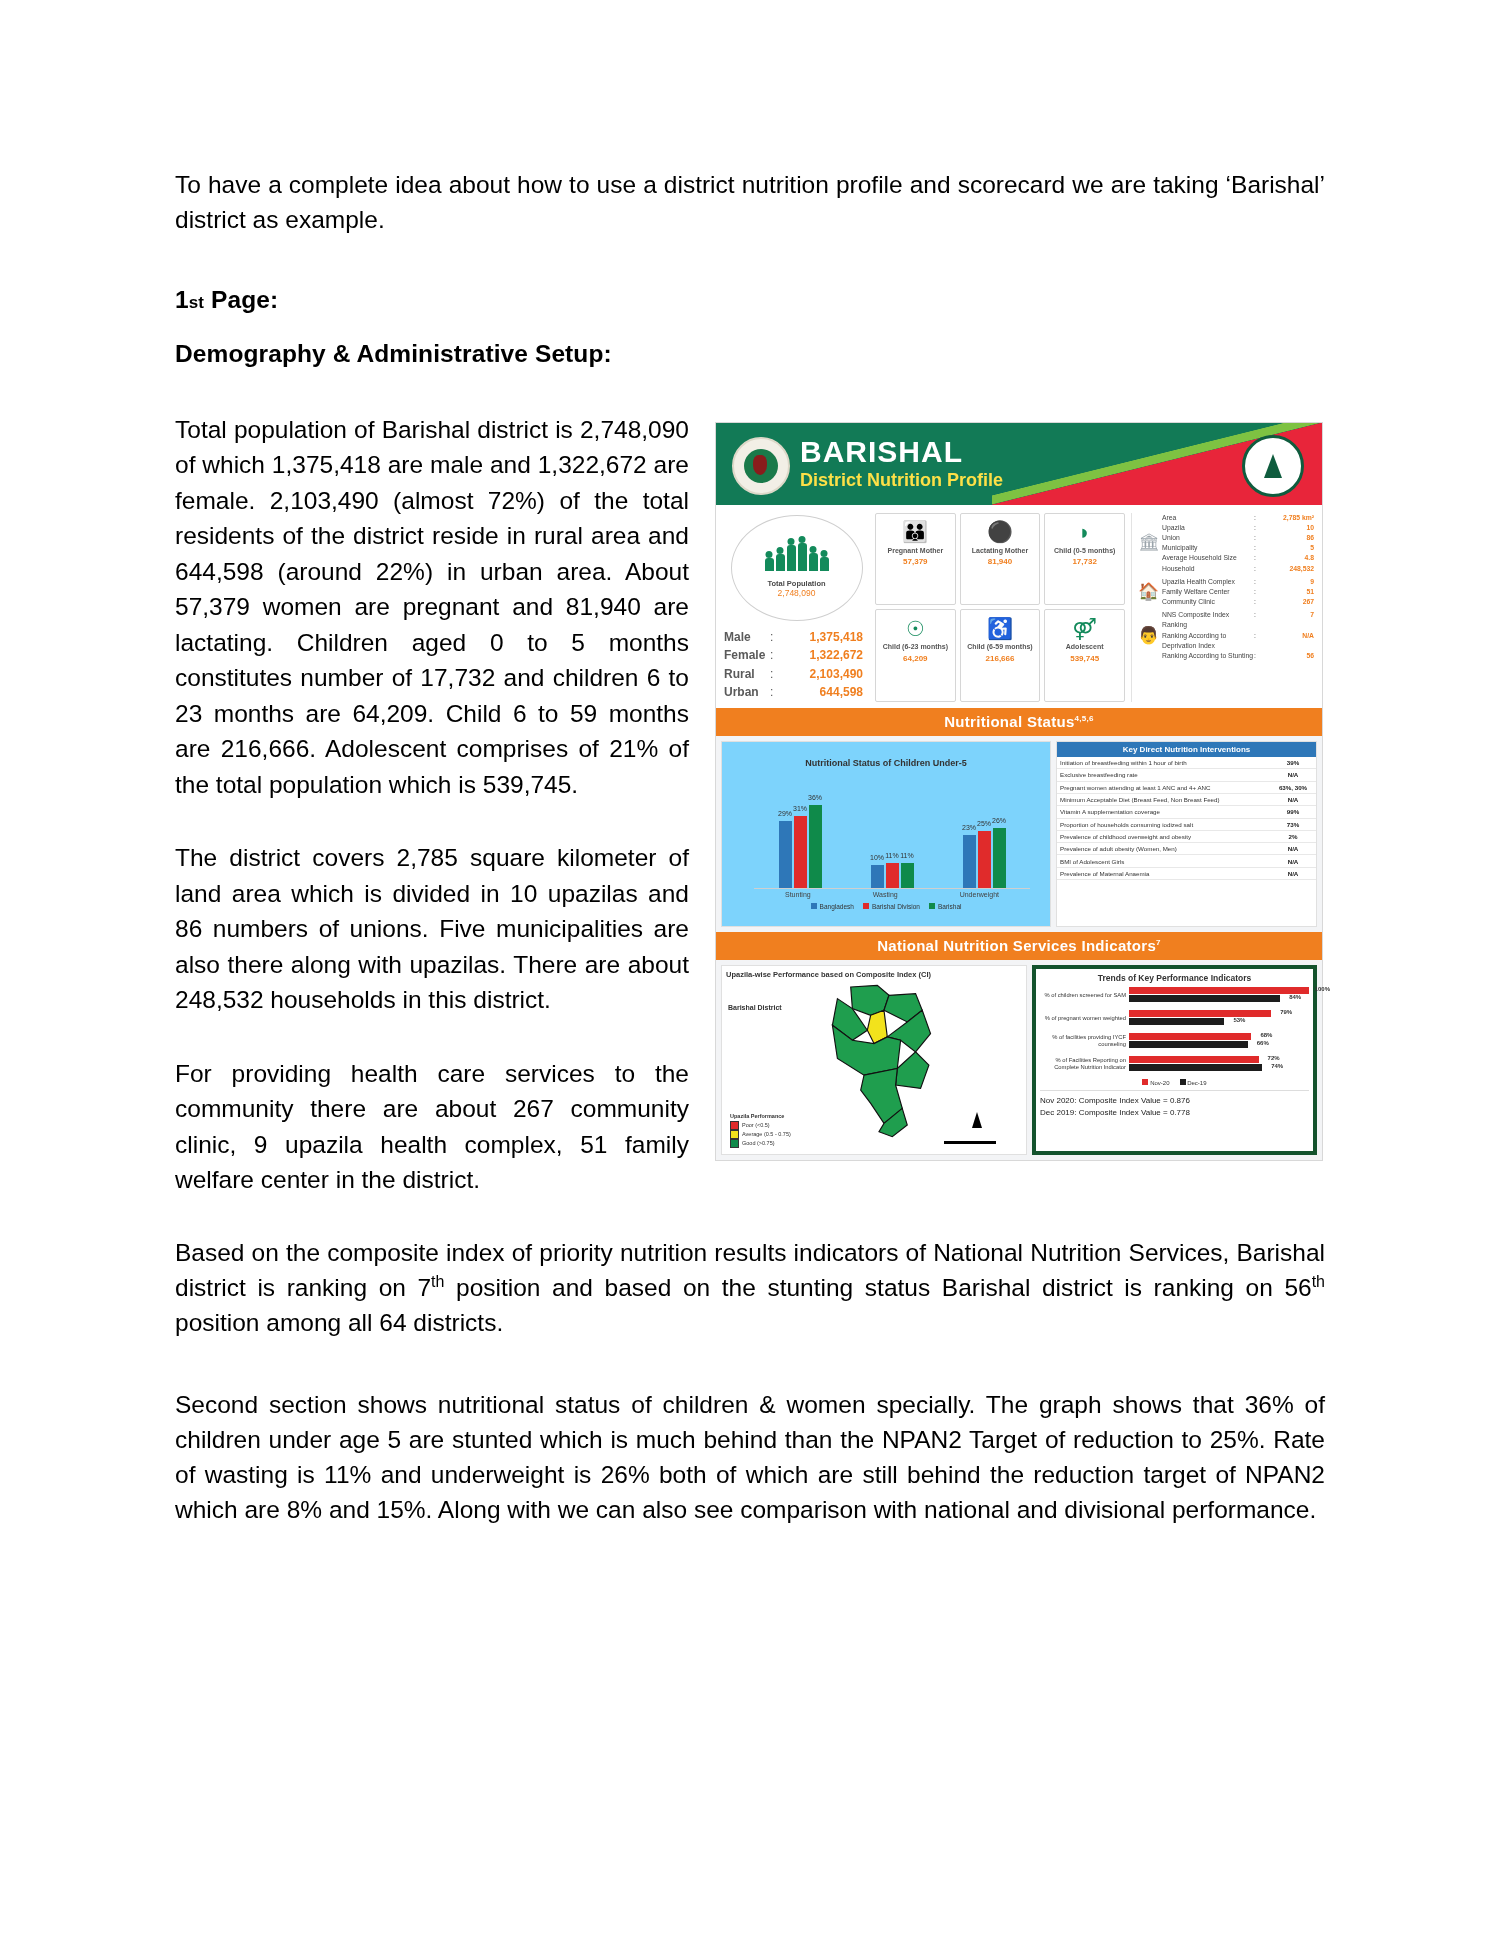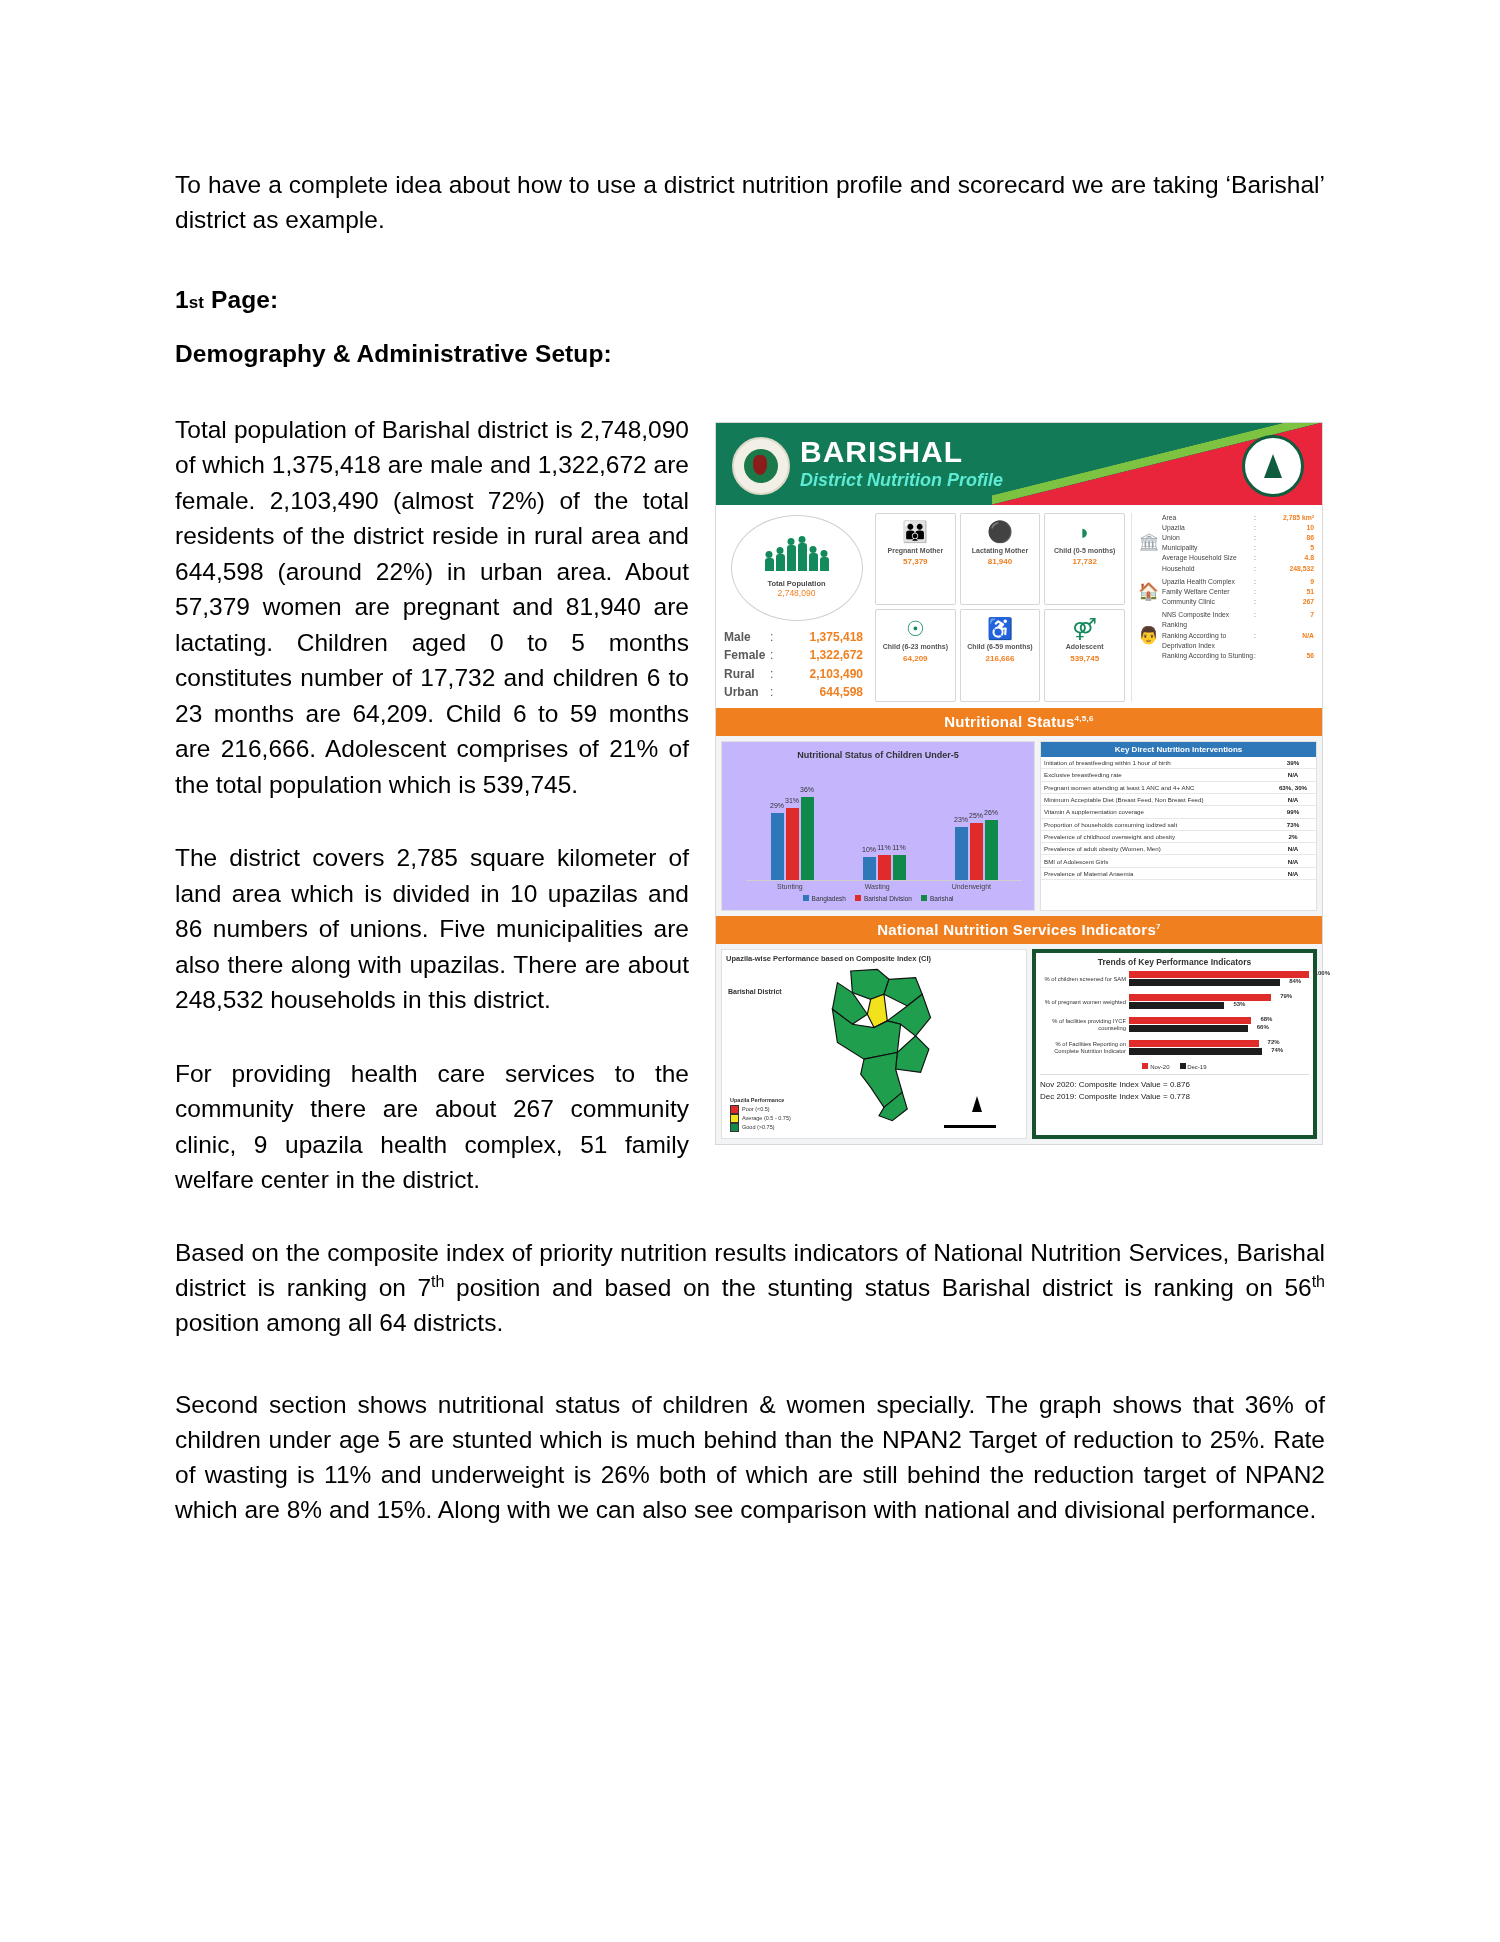--- a/index.html
+++ b/index.html
@@ -84,21 +84,21 @@
   .crest .inner{width:34px;height:34px;border-radius:50%;background:#1a7a4a;position:relative;}
   .crest .inner:after{content:"";position:absolute;left:9px;top:6px;width:14px;height:20px;background:#8a1c1c;border-radius:40% 40% 50% 50%;}
   .compass{
     position:absolute;right:18px;top:12px;width:56px;height:56px;border-radius:50%;
     background:#fff;border:3px solid #0f5c3e;z-index:4;
     display:flex;align-items:center;justify-content:center;
   }
   .compass .star{width:0;height:0;border-left:9px solid transparent;border-right:9px solid transparent;border-bottom:24px solid #0f5c3e;}
   .banner .titles{position:absolute;left:84px;top:14px;z-index:3;}
   .banner .t1{color:#fff;font-size:30px;font-weight:bold;letter-spacing:1px;line-height:1;}
-  .banner .t2{color:#5eead4;font-size:18px;font-weight:bold;line-height:1.25;margin-top:2px;font-style:italic;}
+  .banner .t2{color:#fde047;font-size:18px;font-weight:bold;line-height:1.25;margin-top:2px;}
 
   .sectionbar{
     background:#f07f1f;color:#fff;
     font-size:15px;font-weight:bold;
     text-align:center;
     padding:5px 0 6px 0;
     letter-spacing:.3px;
   }
   .sectionbar sup{font-size:8px;}
 
@@ -134,21 +134,21 @@
   .admin-icon.house{color:#e03a2f;}
   .admin-tbl{flex:1;}
   .admin-tbl div{display:flex;}
   .admin-tbl .k{flex:1;}
   .admin-tbl .s{width:8px;}
   .admin-tbl .v{width:52px;text-align:right;color:#f07f1f;font-weight:bold;}
   .admin-sep{height:3px;}
 
   
   .ns-wrap{display:flex;background:#f3f4f6;padding:5px;gap:5px;}
-  .ns-left{width:296px;background:#c4b5fd;border:1px solid #e0e0e0;padding:8px;}
+  .ns-left{width:296px;background:#7dd3fc;border:1px solid #e0e0e0;padding:16px;}
   .ns-title{font-size:9px;font-weight:bold;color:#333;text-align:center;margin-bottom:2px;}
   .chart{position:relative;height:118px;padding:14px 4px 0 16px;box-sizing:border-box;}
   .groups{display:flex;height:100%;align-items:flex-end;justify-content:space-around;}
   .grp{display:flex;align-items:flex-end;gap:2px;height:100%;position:relative;}
   .bar{width:13px;position:relative;}
   .bar span{position:absolute;top:-11px;left:50%;transform:translateX(-50%);font-size:7px;color:#333;white-space:nowrap;}
   .b1{background:#2e77b8;}
   .b2{background:#e02b2b;}
   .b3{background:#0f8a4a;}
   .axis{border-top:1px solid #cfcfcf;margin:0 4px 0 16px;}

